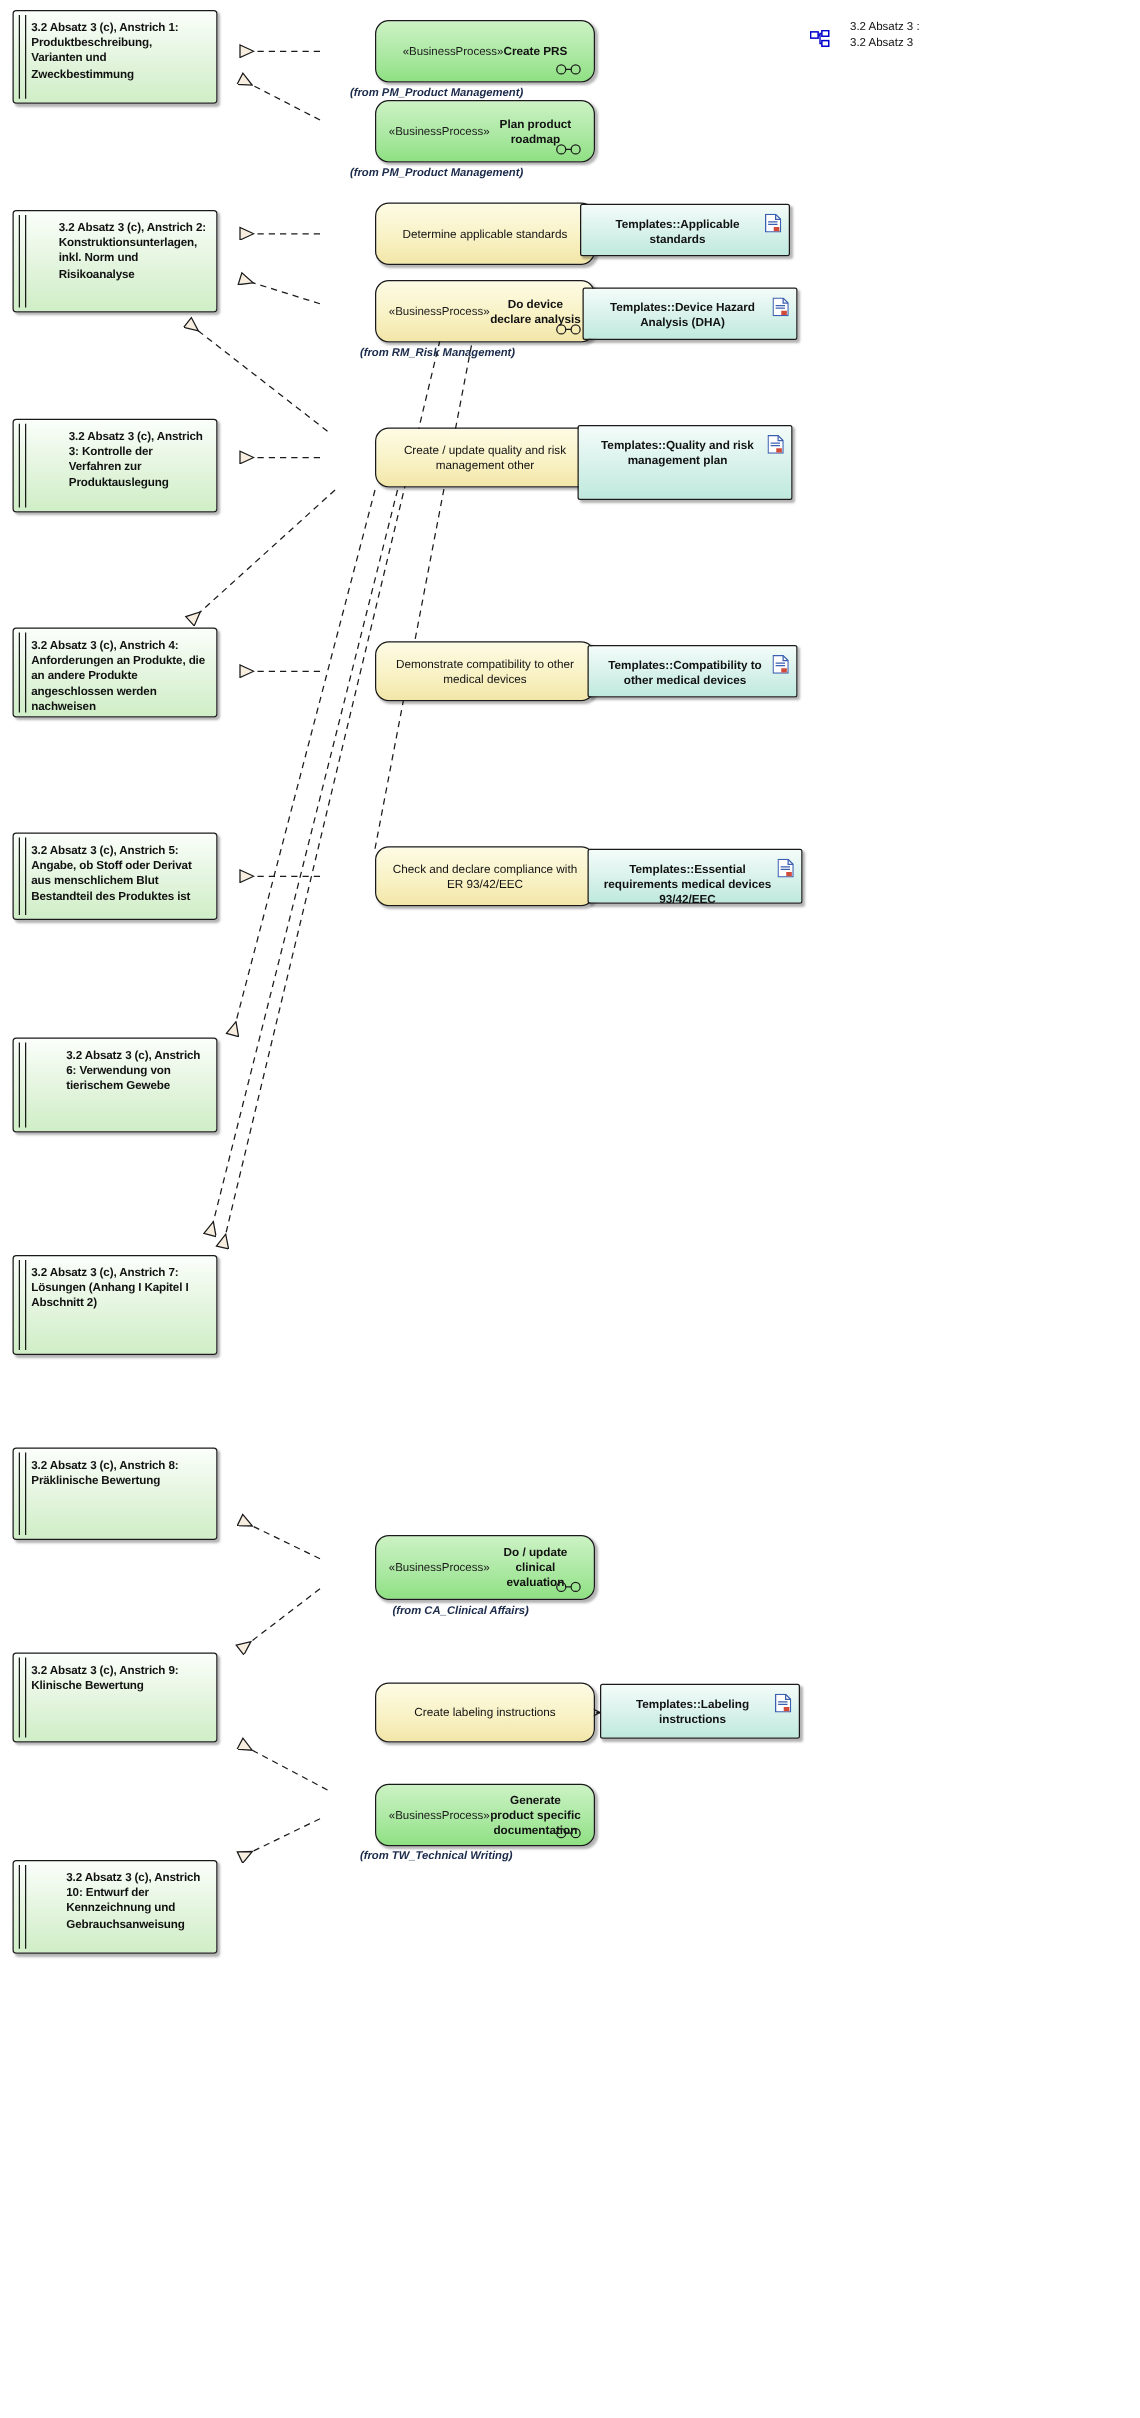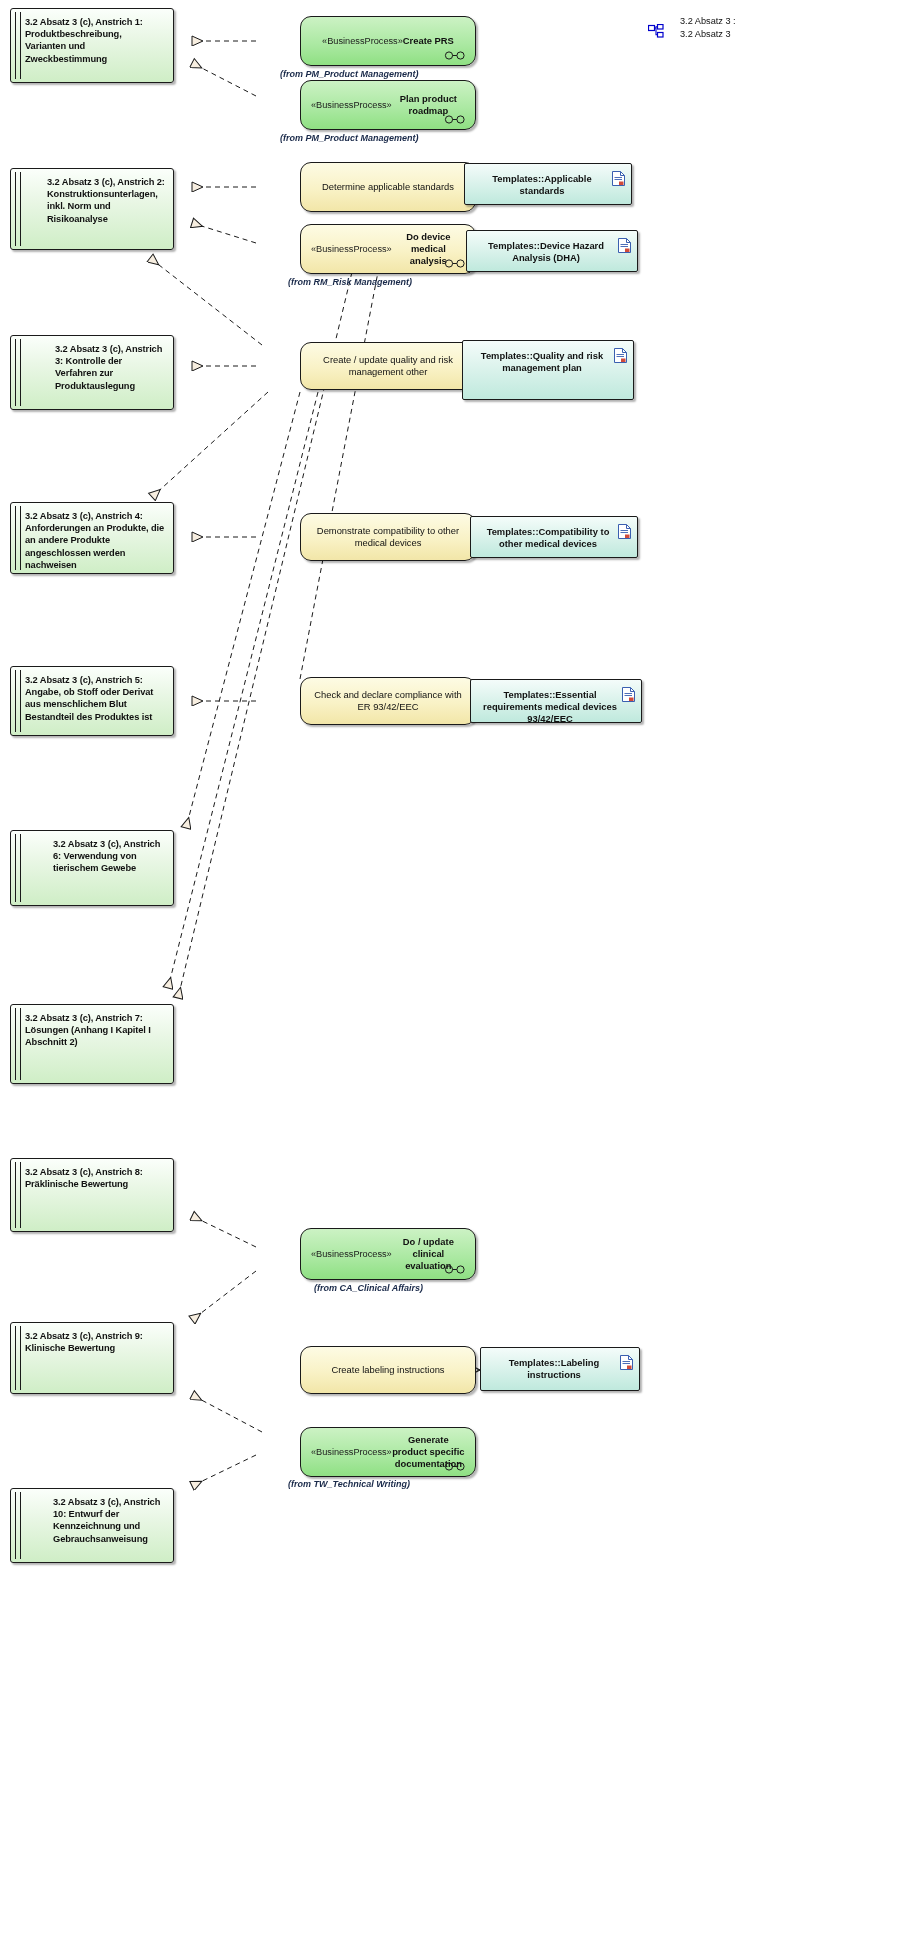--- a/index.html
+++ b/index.html
@@ -292,21 +292,21 @@
     </svg>
   </div>
   <div class="fromcap" style="left:280px; top:133px;">(from PM_Product Management)</div>
 
   <div class="node act yellow" style="left:256px; top:162px; width:176px; height:50px;">
     <div class="plainname">Determine applicable standards</div>
   </div>
 
   <div class="node act yellow" style="left:256px; top:224px; width:176px; height:50px;">
     <div class="stereo">«BusinessProcess»</div>
-    <div class="aname">Do device medical analysis</div>
+    <div class="aname">Do device declare analysis</div>
     <svg class="proc-glyph" viewBox="0 0 22 9">
       <circle cx="5" cy="4.5" r="3.6" fill="none" stroke="#1a1a1a" stroke-width="1"></circle>
       <circle cx="16.5" cy="4.5" r="3.6" fill="none" stroke="#1a1a1a" stroke-width="1"></circle>
       <line x1="8.6" y1="4.5" x2="12.9" y2="4.5" stroke="#1a1a1a" stroke-width="1"></line>
     </svg>
   </div>
   <div class="fromcap" style="left:288px; top:277px;">(from RM_Risk Management)</div>
 
   <div class="node act yellow" style="left:256px; top:342px; width:176px; height:48px;">
     <div class="plainname">Create / update quality and risk management other</div>

